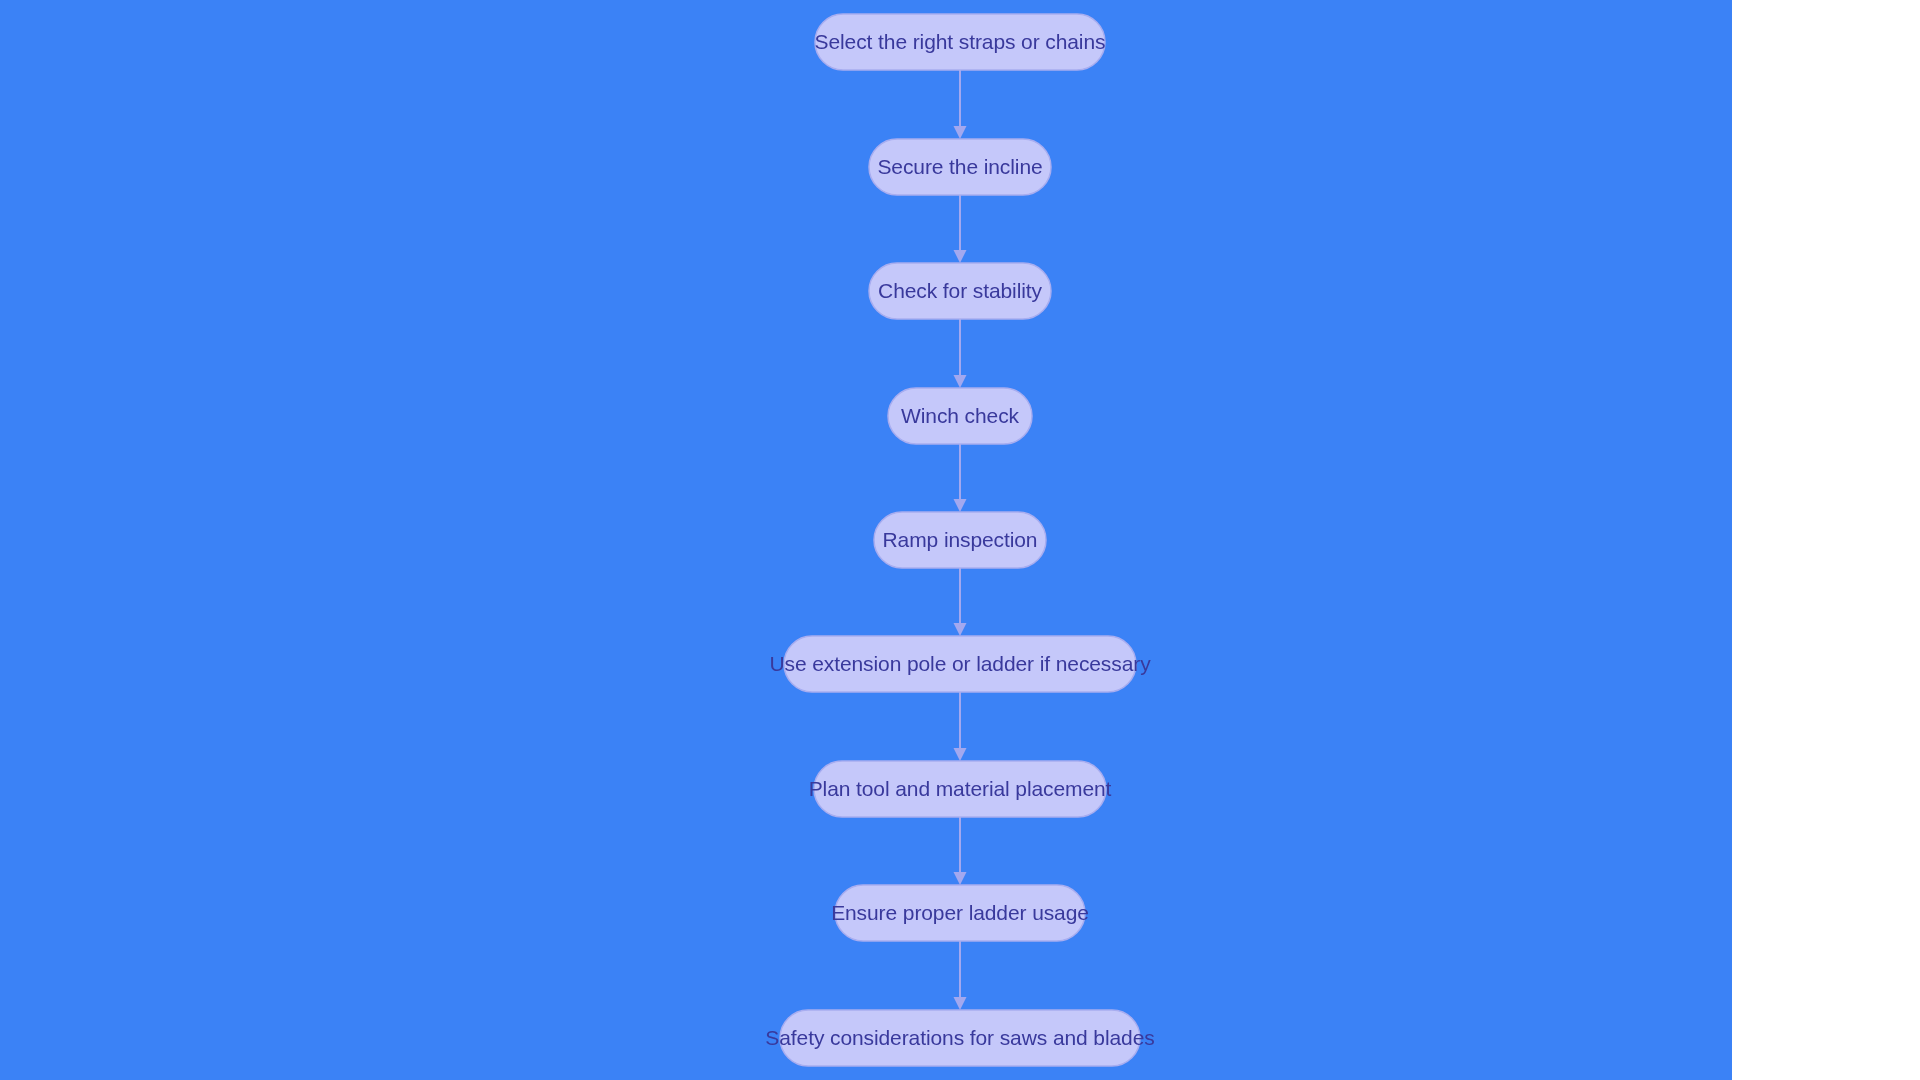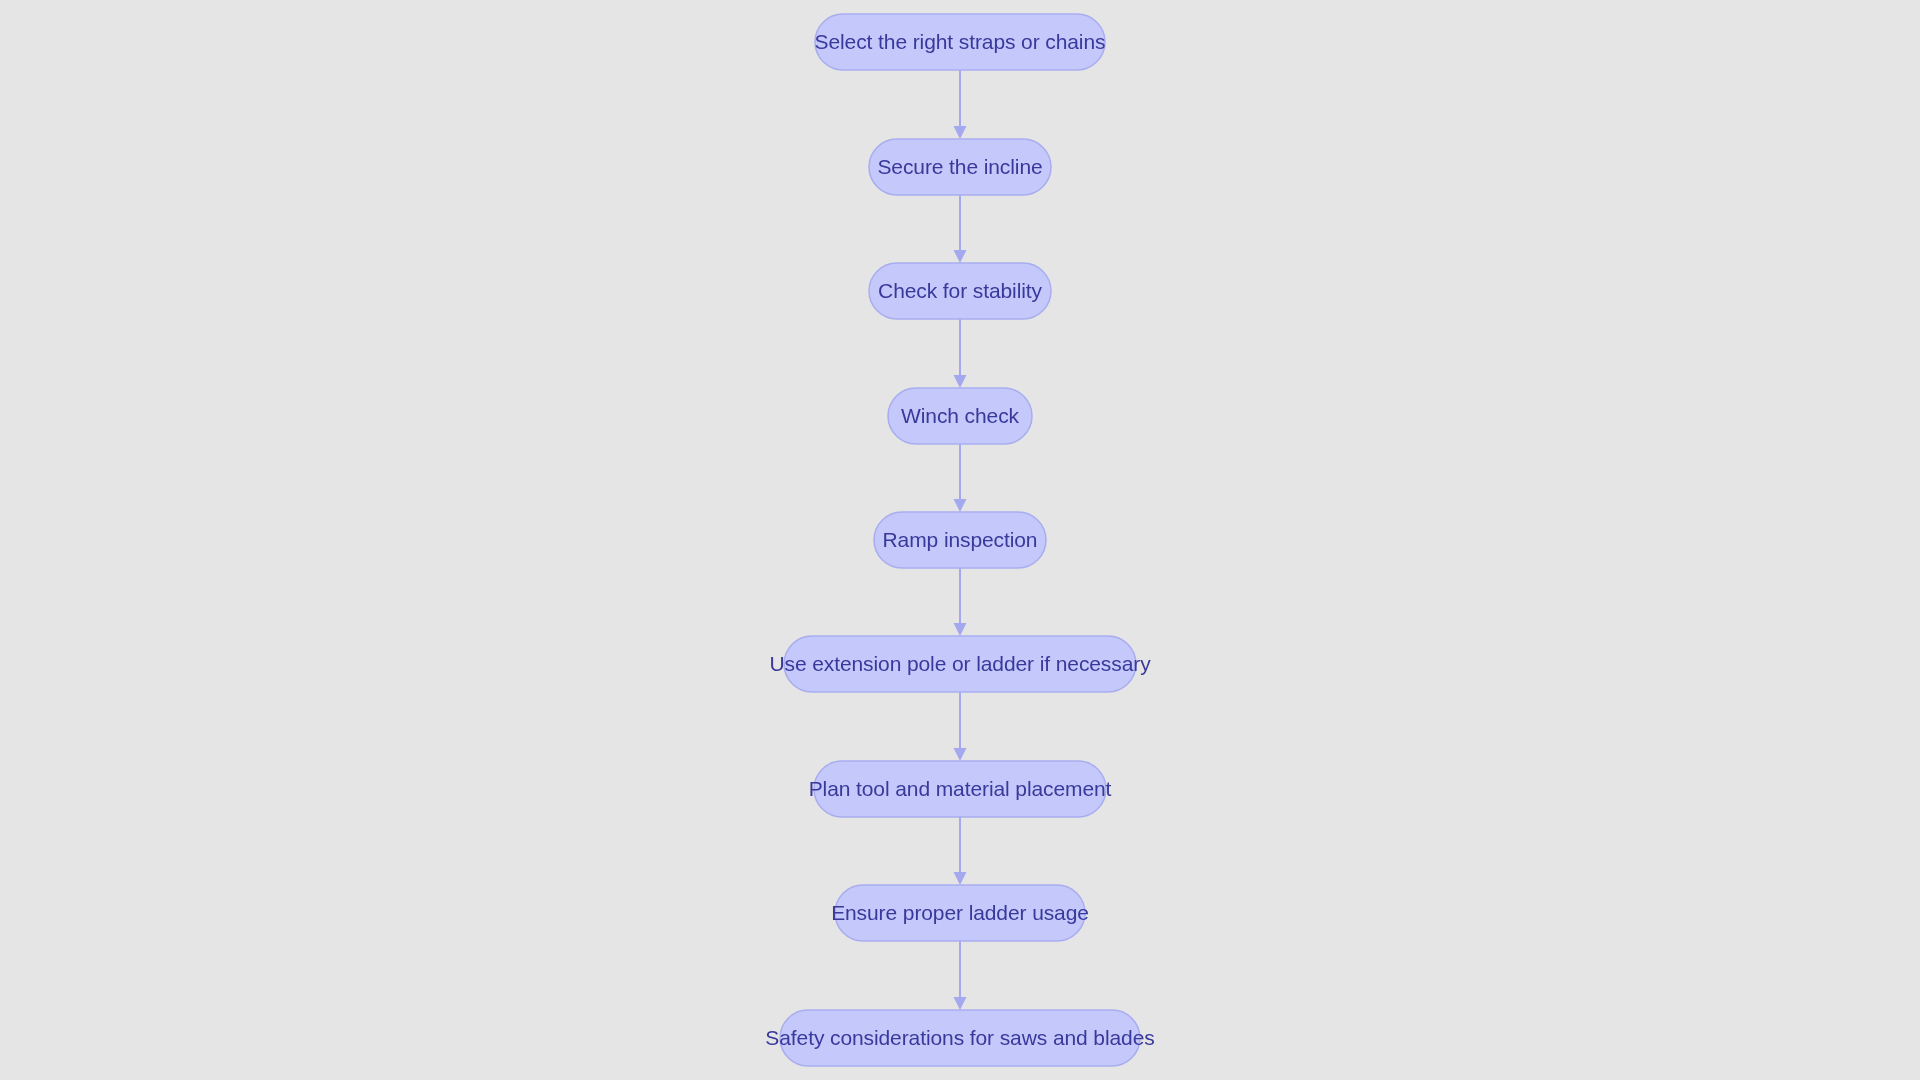--- a/index.html
+++ b/index.html
@@ -2,23 +2,23 @@
 <html><head>
 <meta charset="utf-8">
 <style>
   html, body {
     margin: 0;
     padding: 0;
     background: #ffffff;
   }
   #canvas {
     position: relative;
-    width: 1920px;
+    width: 1732px;
     height: 1080px;
-    background: #e5e5e5;
+    background: #3b82f6;
     overflow: hidden;
     font-family: "Liberation Sans", sans-serif;
   }
   #flow-svg {
     position: absolute;
     left: 0;
     top: 0;
     width: 1920px;
     height: 1080px;
     display: block;

